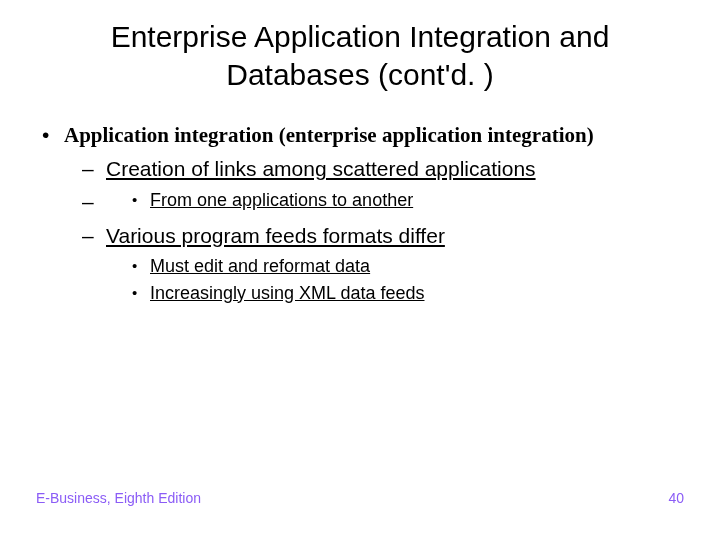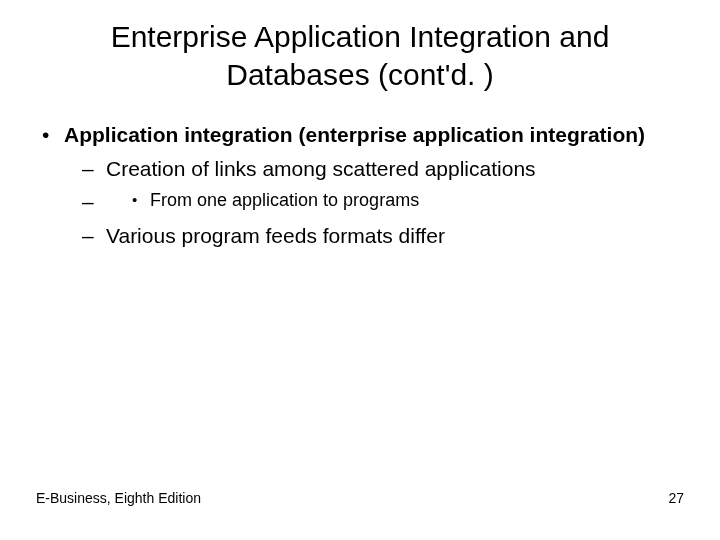--- a/index.html
+++ b/index.html
@@ -4,51 +4,55 @@
 <style>
   * { margin: 0; padding: 0; box-sizing: border-box; }
   html, body { width: 720px; height: 540px; background: #fff; font-family: Arial, Helvetica, sans-serif; color: #000; }
   .slide { position: relative; width: 720px; height: 540px; padding: 18px 36px 0 36px; }
   .title { font-size: 30px; font-weight: 400; text-align: center; line-height: 1.25; margin-bottom: 28px; }
   .content { font-size: 21px; line-height: 1.35; }
   ul { list-style: none; }
   .lvl1 { padding-left: 6px; }
   .lvl1 > li { position: relative; padding-left: 22px; margin-bottom: 4px; }
   .lvl1 > li::before { content: "•"; position: absolute; left: 0; top: 0; }
-  .lvl1 > li > .li-text { font-weight: 700; }
-  .lvl2 { padding-left: 18px; margin-top: 6px; }
+  .lvl1 > li > .li-text { font-weight: 700; font-family: Liberation Serif, serif; }
+  .lvl2 { padding-left: 18px; margin-top: 6px; text-decoration: underline; }
   .lvl2 > li { position: relative; padding-left: 24px; font-weight: 400; margin-bottom: 2px; }
   .lvl2 > li::before { content: "–"; position: absolute; left: 0; top: 0; }
   .lvl3 { padding-left: 26px; margin-top: 4px; margin-bottom: 10px; }
   .lvl3 > li { position: relative; padding-left: 18px; font-size: 18px; font-weight: 400; margin-bottom: 2px; }
   .lvl3 > li::before { content: "•"; position: absolute; left: 0; top: 0; font-size: 15px; line-height: 1.6; }
-  .footer { position: absolute; bottom: 34px; left: 36px; right: 36px; display: flex; justify-content: space-between; font-size: 14px; color: #000000; }
+  .footer { position: absolute; bottom: 34px; left: 36px; right: 36px; display: flex; justify-content: space-between; font-size: 14px; color: #8b5cf6; }
 </style>
 </head>
 <body>
 
 <div class="slide">
   <h1 class="title">Enterprise Application Integration and Databases (cont'd. )</h1>
 
   <div class="content">
     <ul class="lvl1">
       <li>
         <span class="li-text">Application integration (enterprise application integration)</span>
         <ul class="lvl2">
           <li><span>Creation of links among scattered applications</span></li>
           <li>
             <ul class="lvl3">
-              <li><span>From one application to programs</span></li>
+              <li><span>From one applications to another</span></li>
             </ul>
           </li>
           <li>
             <span>Various program feeds formats differ</span>
+            <ul class="lvl3">
+              <li><span>Must edit and reformat data</span></li>
+              <li><span>Increasingly using XML data feeds</span></li>
+            </ul>
           </li>
         </ul>
       </li>
     </ul>
   </div>
 
   <div class="footer">
     <span>E-Business, Eighth Edition</span>
-    <span>27</span>
+    <span>40</span>
   </div>
 </div>
 
 </body></html>

